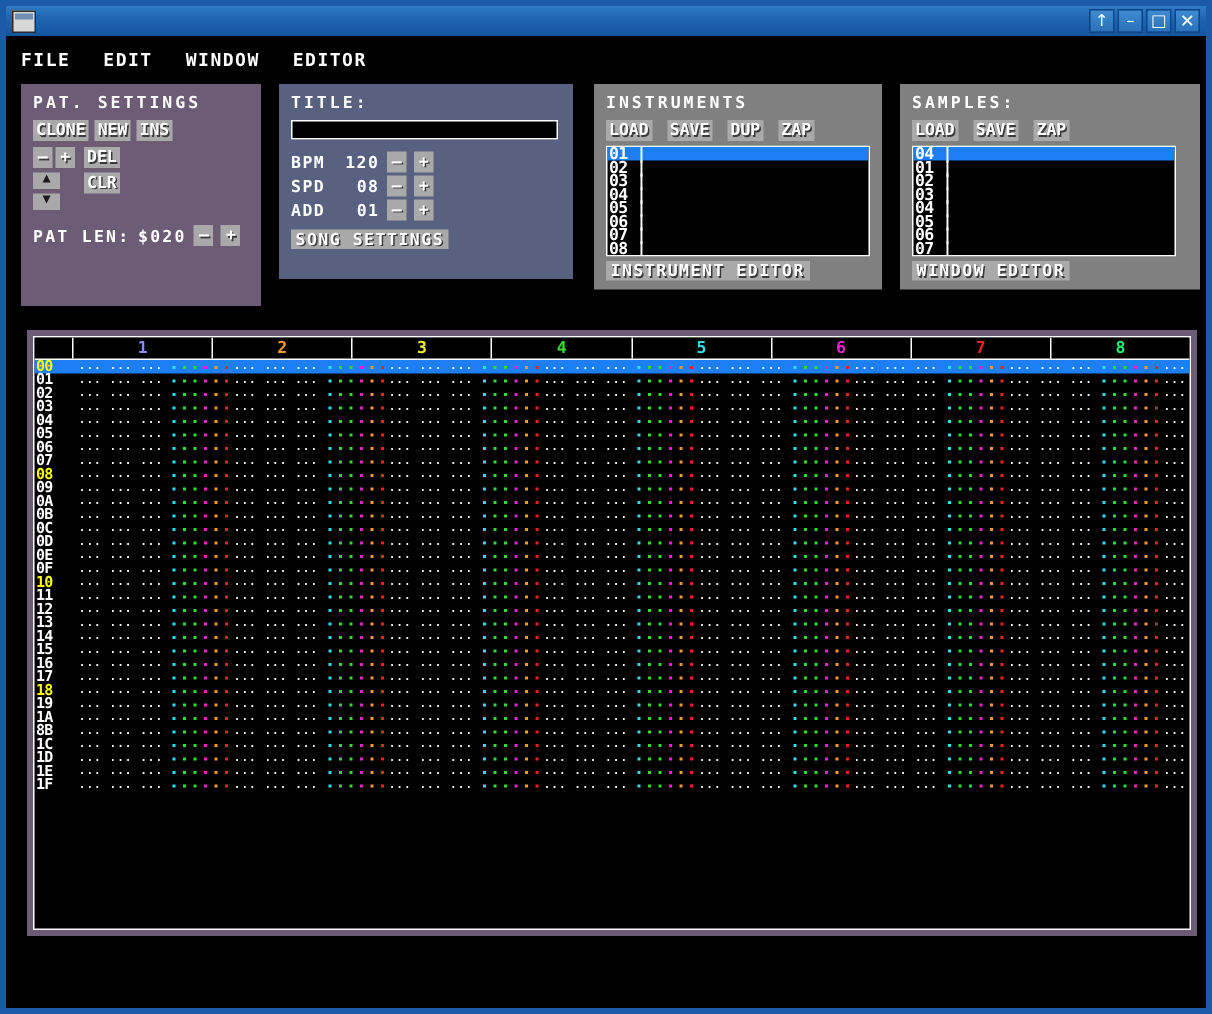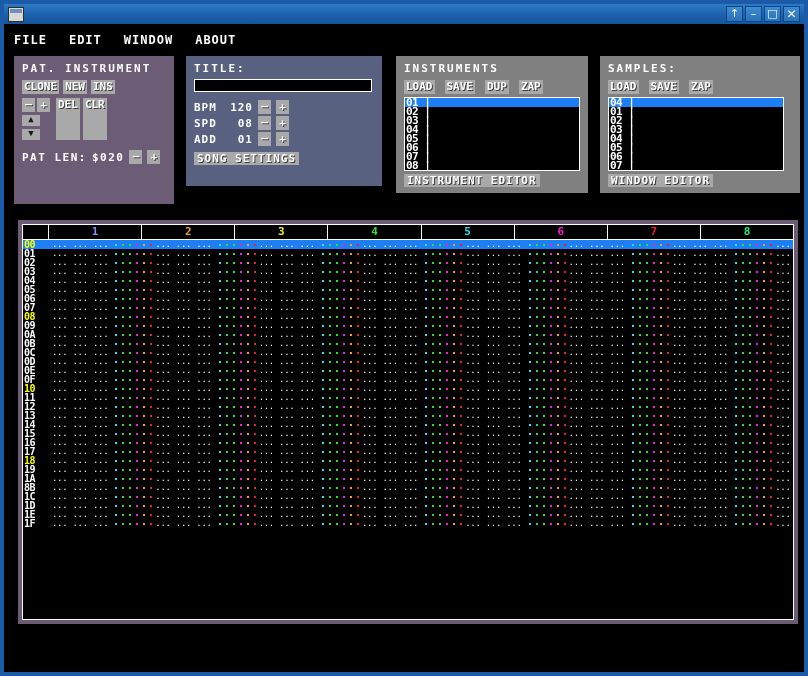--- a/index.html
+++ b/index.html
@@ -147,21 +147,21 @@
     background: #1d7ff5;
     color: #ffffff;
     font-family: "DejaVu Sans Mono", monospace;
     font-size: 11px;
     font-weight: bold;
     letter-spacing: -0.5px;
     line-height: 12px;
     padding-left: 1px;
   }
   .seq-mid { display: flex; flex-direction: column; gap: 3px; align-items: flex-start;}
-  .seq-right { display: flex; flex-direction: row; gap: 3px; }
+  .seq-right { display: flex; flex-direction: column; gap: 3px; }
 
   .btn {
     background: #a9a9a9;
     color: #ffffff;
     font-family: "DejaVu Sans Mono", monospace;
     font-size: 11px;
     font-weight: bold;
     letter-spacing: 0px;
     padding: 0px 2px;
     text-align: center;
@@ -371,27 +371,27 @@
       <div class="tbtn close">✕</div>
     </div>
   </div>
 
   <div class="client">
 
     <div class="menubar">
       <div class="menu-item">FILE</div>
       <div class="menu-item">EDIT</div>
       <div class="menu-item">WINDOW</div>
-      <div class="menu-item">ABOUT</div>
+      <div class="menu-item">EDITOR</div>
     </div>
 
     <div class="panel-row">
 
       <div class="panel" id="pat-seq">
-        <div class="panel-title">PAT. INSTRUMENT</div>
+        <div class="panel-title">PAT. SETTINGS</div>
         <div class="btnrow" style="margin-bottom:4px;">
           <div class="btn">CLONE</div>
           <div class="btn">NEW</div>
           <div class="btn">INS</div>
         </div>
         <div class="seq-body">
           <div class="seq-mid">
             <div class="pm-pair">
               <div class="btn btn-sm">–</div>
               <div class="btn btn-sm">+</div>

